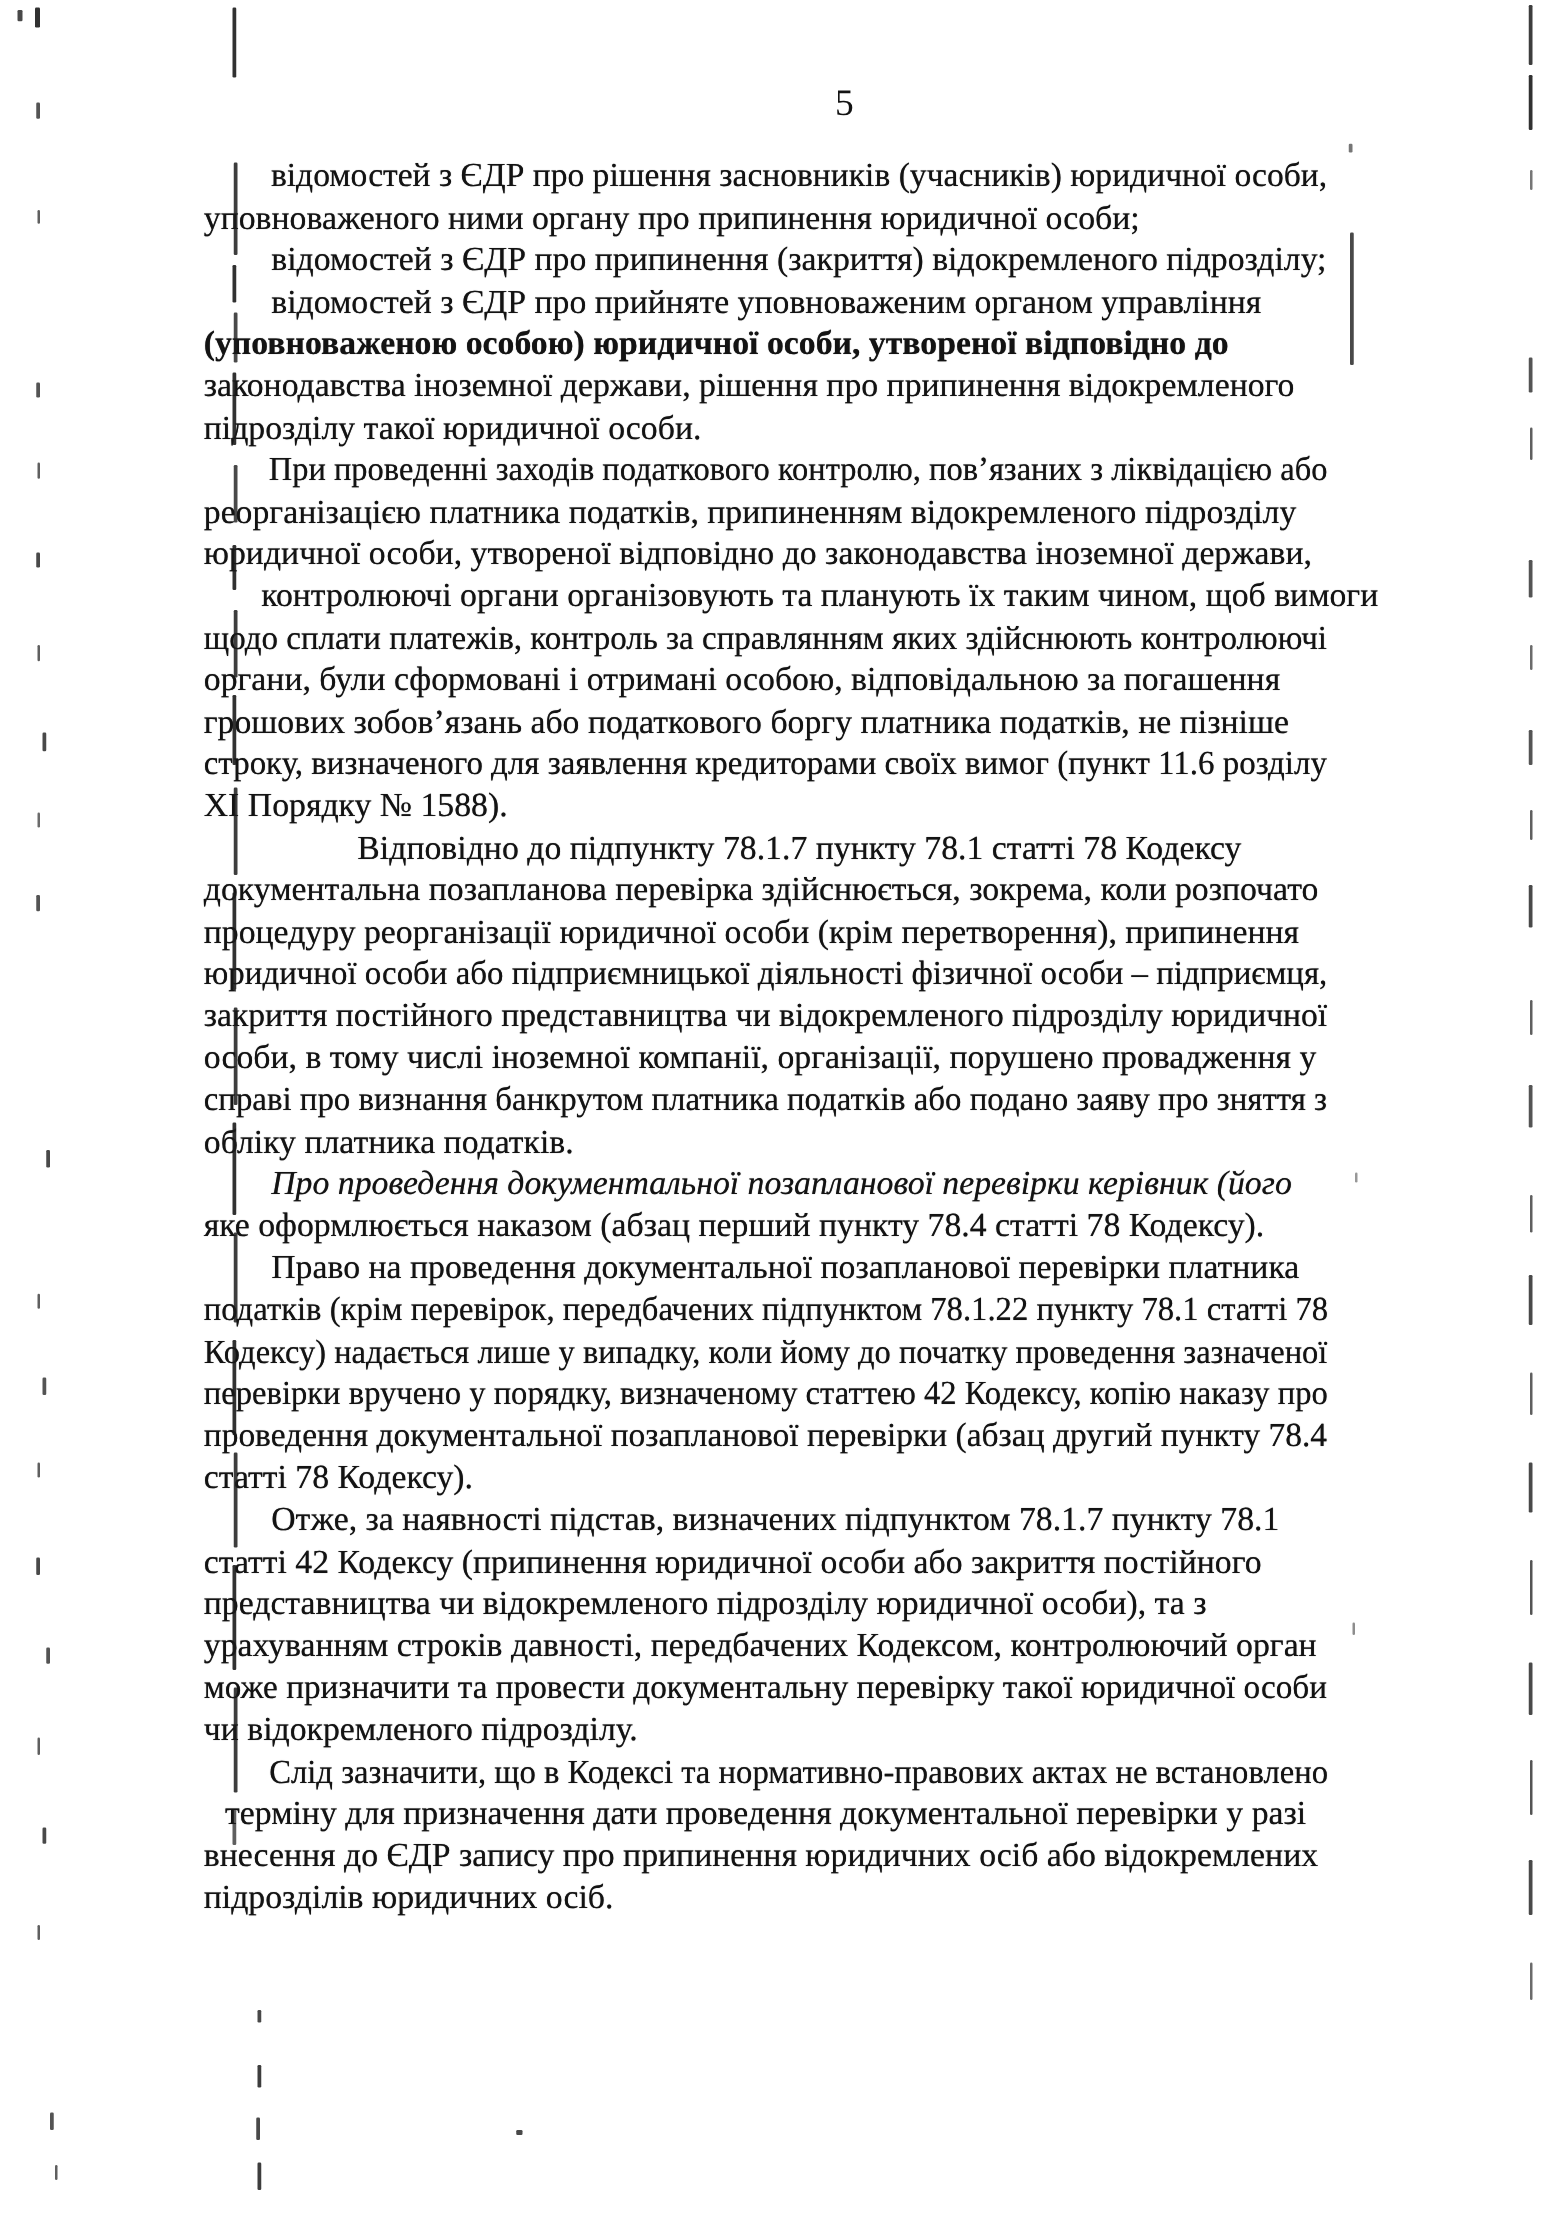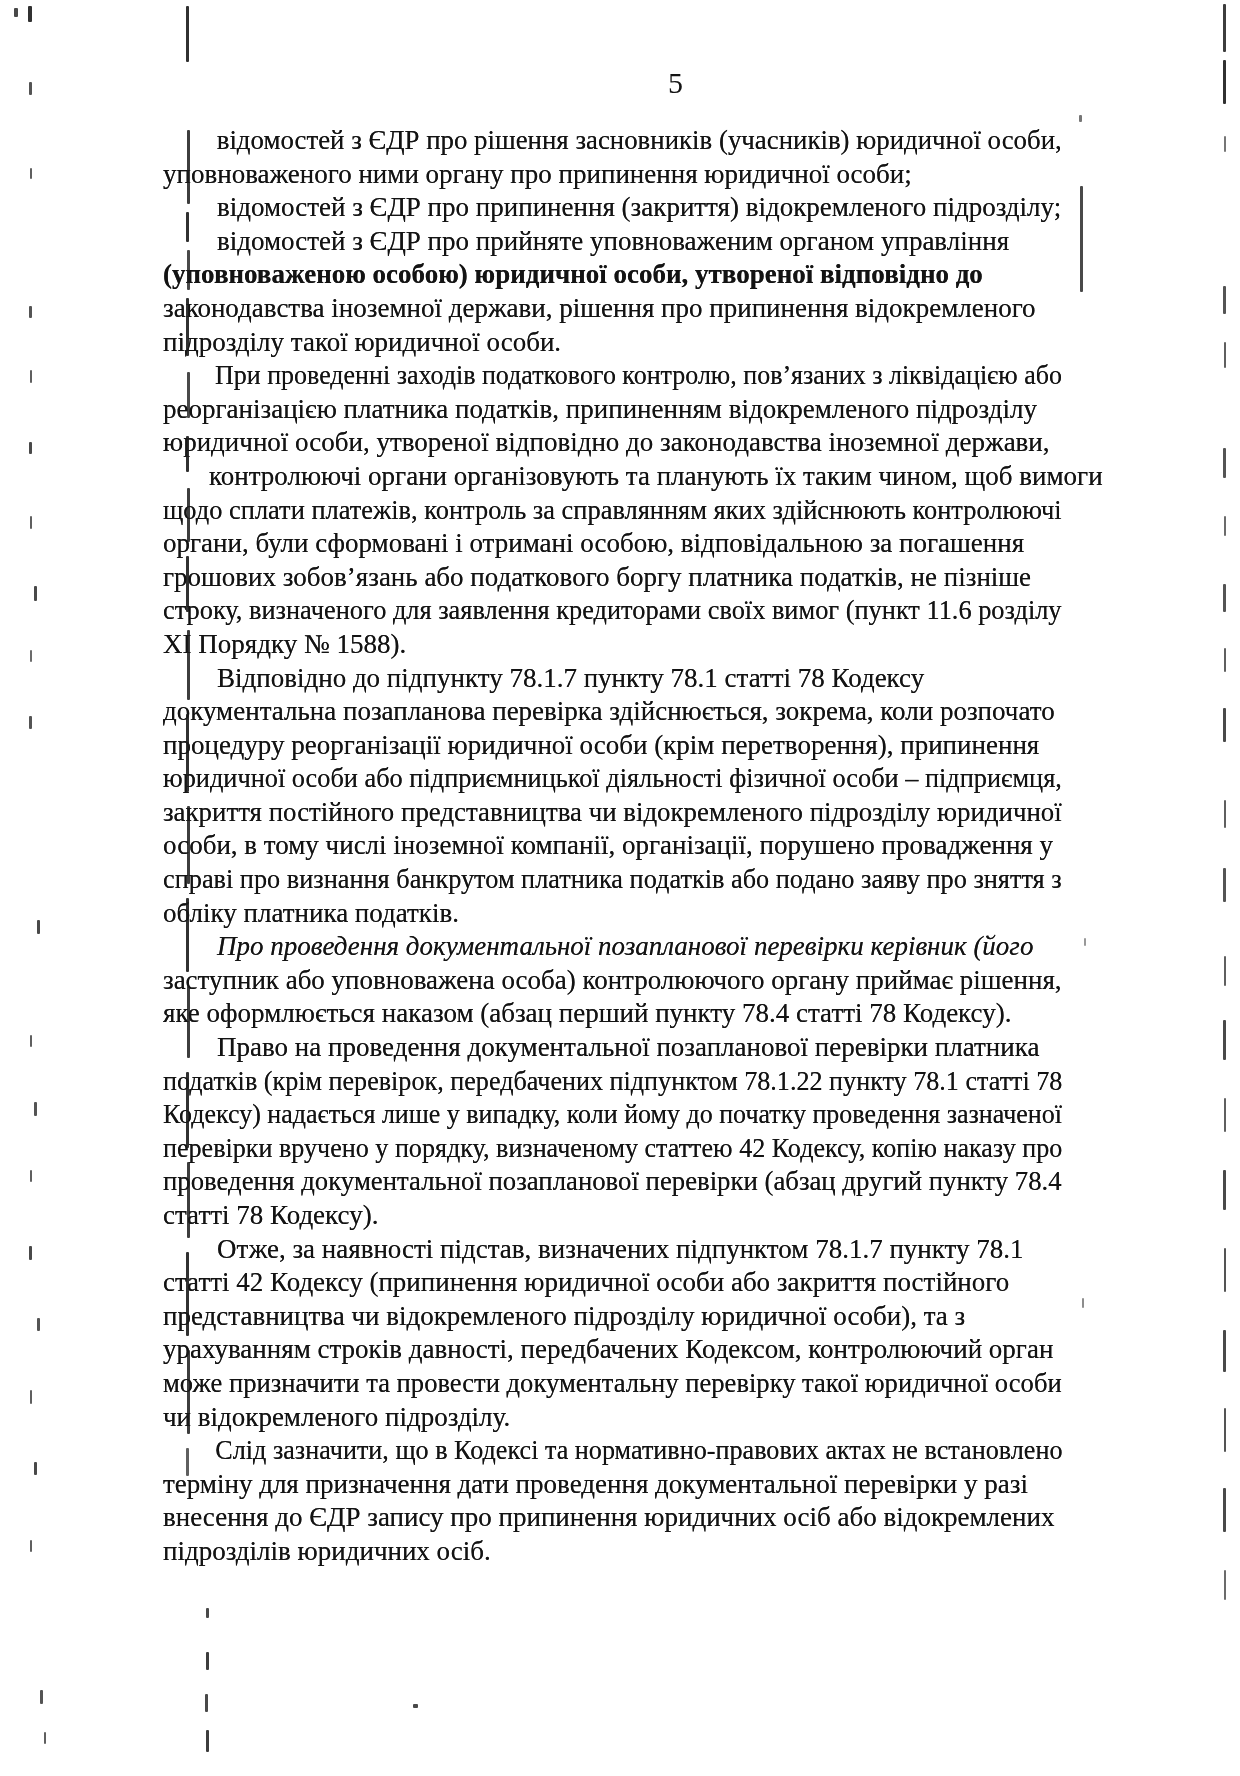--- a/index.html
+++ b/index.html
@@ -67,53 +67,52 @@
         <div class="line" style="word-spacing: 0px;">реорганізацією платника податків, припиненням відокремленого підрозділу</div>
         <div class="line" style="word-spacing: 0px;">юридичної особи, утвореної відповідно до законодавства іноземної держави,</div>
         <div class="line" style="word-spacing: 0px; margin-left: 46px;">контролюючі органи організовують та планують їх таким чином, щоб вимоги</div>
         <div class="line" style="transform: scaleX(0.9782);">щодо сплати платежів, контроль за справлянням яких здійснюють контролюючі</div>
         <div class="line" style="word-spacing: 0px;">органи, були сформовані і отримані особою, відповідальною за погашення</div>
         <div class="line" style="word-spacing: 0px;">грошових зобов’язань або податкового боргу платника податків, не пізніше</div>
         <div class="line" style="transform: scaleX(0.9761);">строку, визначеного для заявлення кредиторами своїх вимог (пункт 11.6 розділу</div>
         <div class="line last">XI Порядку № 1588).</div>
       </div>
       <div class="paragraph">
-        <div class="line first" style="word-spacing: 0px;">Відповідно до підпункту 78.1.7 пункту 78.1 статті 78 Кодексу</div>
+        <div class="line first" style="word-spacing: 0px; text-align: center;">Відповідно до підпункту 78.1.7 пункту 78.1 статті 78 Кодексу</div>
         <div class="line" style="word-spacing: 0px;">документальна позапланова перевірка здійснюється, зокрема, коли розпочато</div>
         <div class="line" style="word-spacing: 0px;">процедуру реорганізації юридичної особи (крім перетворення), припинення</div>
         <div class="line" style="transform: scaleX(0.9751);">юридичної особи або підприємницької діяльності фізичної особи – підприємця,</div>
         <div class="line" style="transform: scaleX(0.9956);">закриття постійного представництва чи відокремленого підрозділу юридичної</div>
         <div class="line" style="word-spacing: 0px;">особи, в тому числі іноземної компанії, організації, порушено провадження у</div>
         <div class="line" style="transform: scaleX(0.974);">справі про визнання банкрутом платника податків або подано заяву про зняття з</div>
         <div class="line last">обліку платника податків.</div>
       </div>
       <div class="paragraph">
         <div class="line first" style="word-spacing: 0px; font-style: italic;">Про проведення документальної позапланової перевірки керівник (його</div>
-        <div class="line" style="transform: scaleX(0.9989);">заступник або уповноважена особа) контролюючого органу приймає рішення,</div>
         <div class="line last">яке оформлюється наказом (абзац перший пункту 78.4 статті 78 Кодексу).</div>
       </div>
       <div class="paragraph">
         <div class="line first" style="word-spacing: 0px;">Право на проведення документальної позапланової перевірки платника</div>
         <div class="line" style="transform: scaleX(0.9677);">податків (крім перевірок, передбачених підпунктом 78.1.22 пункту 78.1 статті 78</div>
         <div class="line" style="transform: scaleX(0.9625);">Кодексу) надається лише у випадку, коли йому до початку проведення зазначеної</div>
         <div class="line" style="transform: scaleX(0.9667);">перевірки вручено у порядку, визначеному статтею 42 Кодексу, копію наказу про</div>
         <div class="line" style="transform: scaleX(0.9912);">проведення документальної позапланової перевірки (абзац другий пункту 78.4</div>
         <div class="line last">статті 78 Кодексу).</div>
       </div>
       <div class="paragraph">
         <div class="line first" style="word-spacing: 0px;">Отже, за наявності підстав, визначених підпунктом 78.1.7 пункту 78.1</div>
         <div class="line" style="word-spacing: 0px;">статті 42 Кодексу (припинення юридичної особи або закриття постійного</div>
         <div class="line" style="word-spacing: 0px;">представництва чи відокремленого підрозділу юридичної особи), та з</div>
         <div class="line" style="word-spacing: 0px;">урахуванням строків давності, передбачених Кодексом, контролюючий орган</div>
         <div class="line" style="transform: scaleX(0.9847);">може призначити та провести документальну перевірку такої юридичної особи</div>
         <div class="line last">чи відокремленого підрозділу.</div>
       </div>
       <div class="paragraph">
         <div class="line first" style="transform: scaleX(0.9688);">Слід зазначити, що в Кодексі та нормативно-правових актах не встановлено</div>
-        <div class="line" style="word-spacing: 0px;">терміну для призначення дати проведення документальної перевірки у разі</div>
+        <div class="line" style="word-spacing: 0px; text-align: center;">терміну для призначення дати проведення документальної перевірки у разі</div>
         <div class="line" style="word-spacing: 0px;">внесення до ЄДР запису про припинення юридичних осіб або відокремлених</div>
         <div class="line last">підрозділів юридичних осіб.</div>
       </div>
     </div>
   <div class="artifacts" id="artifacts">
       <div class="mark" style="left: 14px; top: 8px; width: 4px; height: 9px; opacity: 0.8;"></div>
       <div class="mark" style="left: 28px; top: 6px; width: 4px; height: 16px; opacity: 0.9;"></div>
       <div class="mark" style="left: 29px; top: 82px; width: 3px; height: 13px; opacity: 0.75;"></div>
       <div class="mark" style="left: 30px; top: 168px; width: 2px; height: 11px; opacity: 0.7;"></div>
       <div class="mark" style="left: 29px; top: 306px; width: 3px; height: 12px; opacity: 0.75;"></div>

